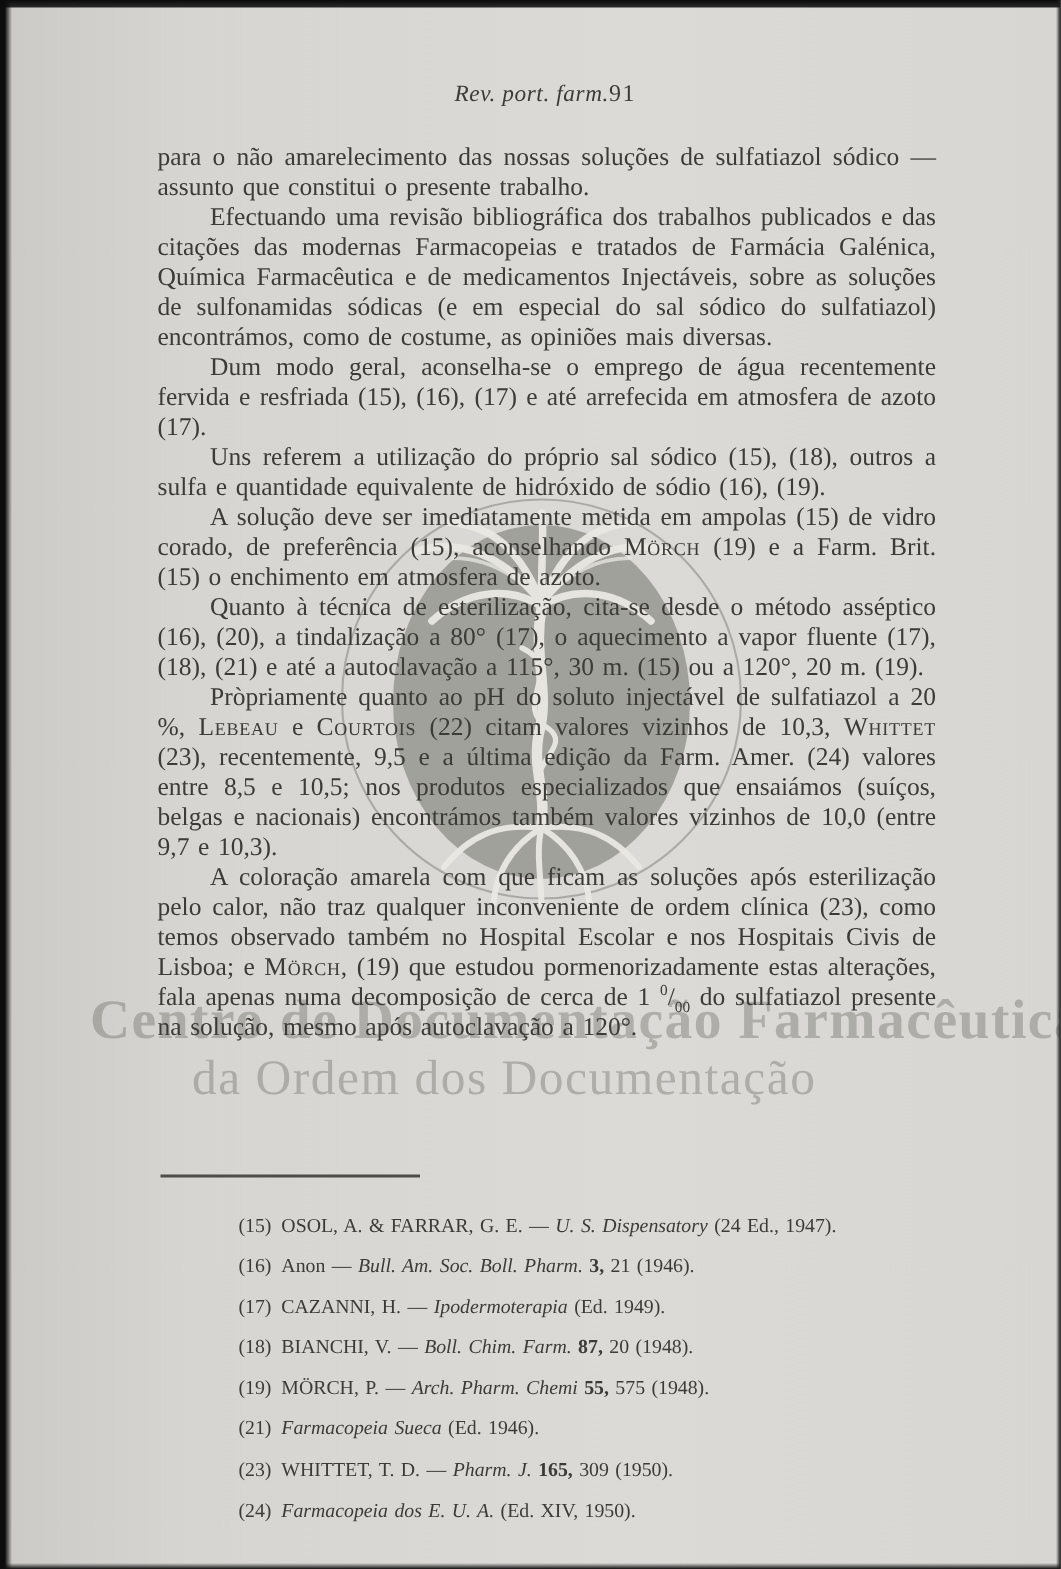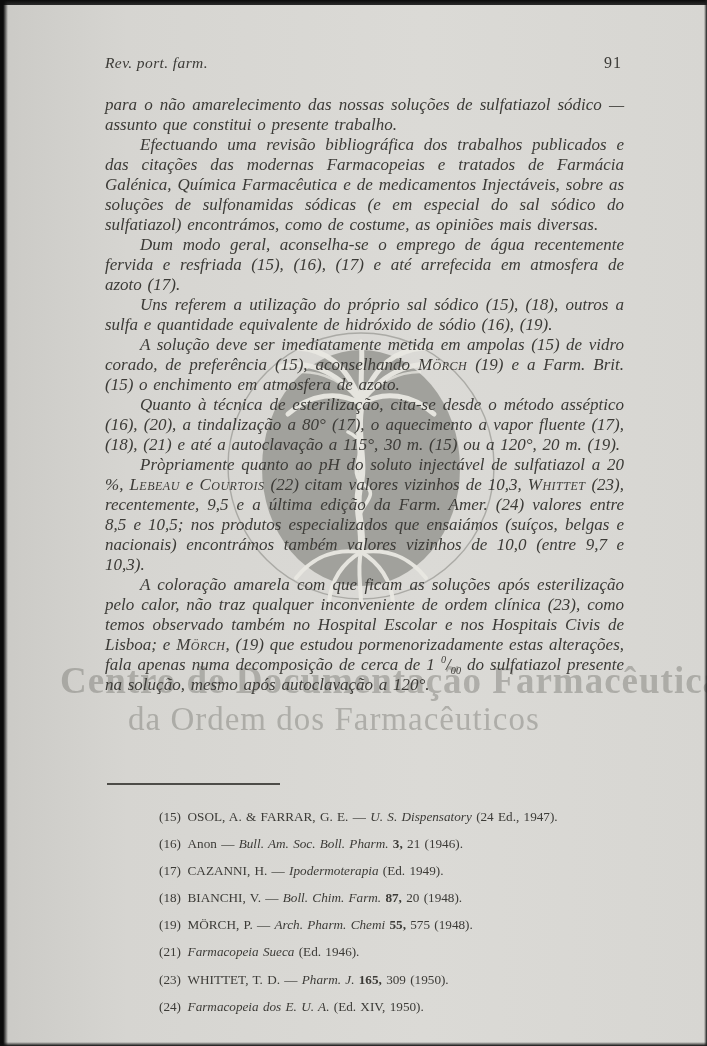--- a/index.html
+++ b/index.html
@@ -9,27 +9,27 @@
     font-family:"Liberation Serif","DejaVu Serif",serif;
     color:#3c3b37;
   }
   
   .edge{position:absolute;z-index:6;}
   .edge-top{top:0;left:0;width:707px;height:5px;background:linear-gradient(180deg,#0a0a0a,#2b2b2b);}
   .edge-left{top:0;left:0;width:8px;height:1046px;background:linear-gradient(90deg,#0c0c0c 40%,rgba(20,20,20,0));}
   .edge-bottom{bottom:0;left:0;width:707px;height:4px;background:linear-gradient(0deg,#101010,rgba(20,20,20,0));}
   .edge-right{top:0;right:0;width:3px;height:1046px;background:linear-gradient(270deg,#1c1c1c,rgba(20,20,20,0));}
 
-  .header{position:absolute;top:54px;left:105px;width:517px;z-index:3;display:flex;justify-content:space-between;}
+  .header{position:absolute;top:54px;left:105px;width:517px;z-index:3;display:flex;justify-content:center;}
   .journal{font-style:italic;font-size:15.5px;letter-spacing:.4px;}
   .pagenum{font-size:16px;letter-spacing:1px;}
 
   .body-text{position:absolute;top:95px;left:105px;width:519px;z-index:3;
     font-size:17px;line-height:20px;text-align:justify;hyphens:auto;}
-  .body-text p{margin:0;text-indent:35px;word-spacing:1.5px;font-style:italic;}
+  .body-text p{margin:0;text-indent:35px;word-spacing:1.5px;}
   .body-text p.noindent{text-indent:0;}
 
   .fn-rule{position:absolute;top:783px;left:107px;width:173px;height:2px;background:#4d4c48;z-index:3;}
   .footnotes{position:absolute;top:797px;left:105px;width:519px;z-index:3;
     font-size:13.2px;line-height:15.1px;text-align:justify;}
   .footnotes p{margin:12px;text-indent:42px;word-spacing:1px;}
 
   .sc{font-variant:small-caps;letter-spacing:.5px;}
   .i{font-style:italic;}
   .b{font-weight:bold;}
@@ -78,21 +78,21 @@
         <path d="M151,242 C122,238 102,248 86,268"></path>
         <path d="M151,242 C180,238 200,248 216,268"></path>
         <path d="M151,242 C131,254 121,272 119,292"></path>
         <path d="M151,242 C171,254 181,272 183,292"></path>
         <path d="M151,242 C147,258 151,276 151,294"></path>
       </g>
     </g>
   </svg>
 
   <div class="wm wm1">Centro de Documentação Farmacêutica</div>
-  <div class="wm wm2">da Ordem dos Farmacêuticos</div>
+  <div class="wm wm2">da Ordem dos Documentação</div>
 
   <div class="header">
     <span class="journal">Rev. port. farm.</span>
     <span class="pagenum">91</span>
   </div>
 
   <div class="body-text">
     <p class="noindent">para o não amarelecimento das nossas soluções de sulfatiazol sódico — assunto que constitui o presente trabalho.</p>
     <p>Efectuando uma revisão bibliográfica dos trabalhos publicados e das citações das modernas Farmacopeias e tratados de Farmácia Galénica, Química Farmacêutica e de medicamentos Injectáveis, sobre as soluções de sulfonamidas sódicas (e em especial do sal sódico do sulfatiazol) encontrámos, como de costume, as opiniões mais diversas.</p>
     <p>Dum modo geral, aconselha-se o emprego de água recentemente fervida e resfriada (15), (16), (17) e até arrefecida em atmosfera de azoto (17).</p>

